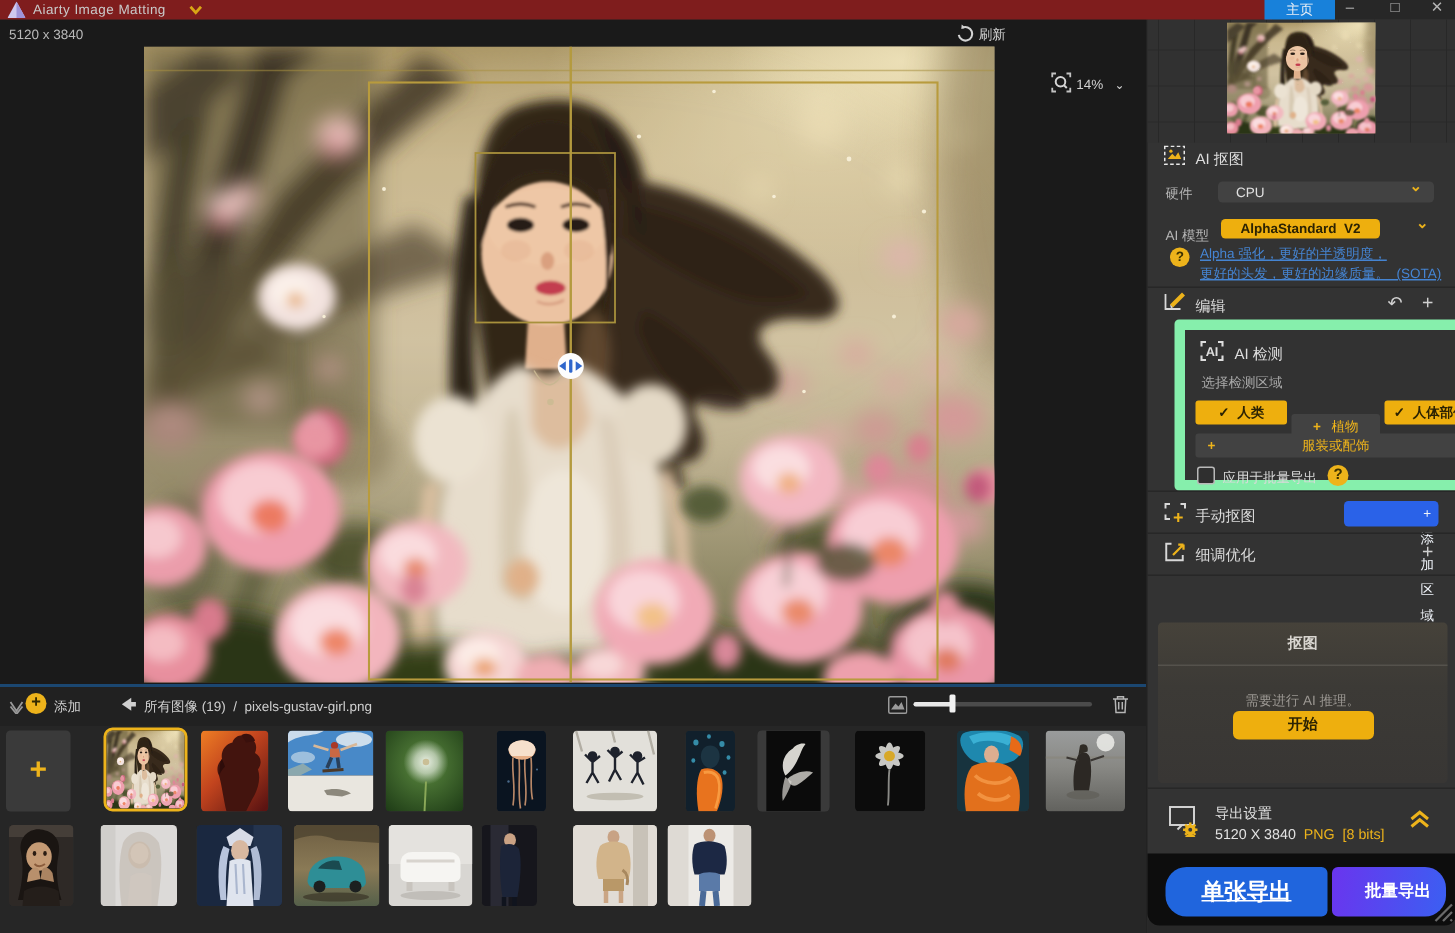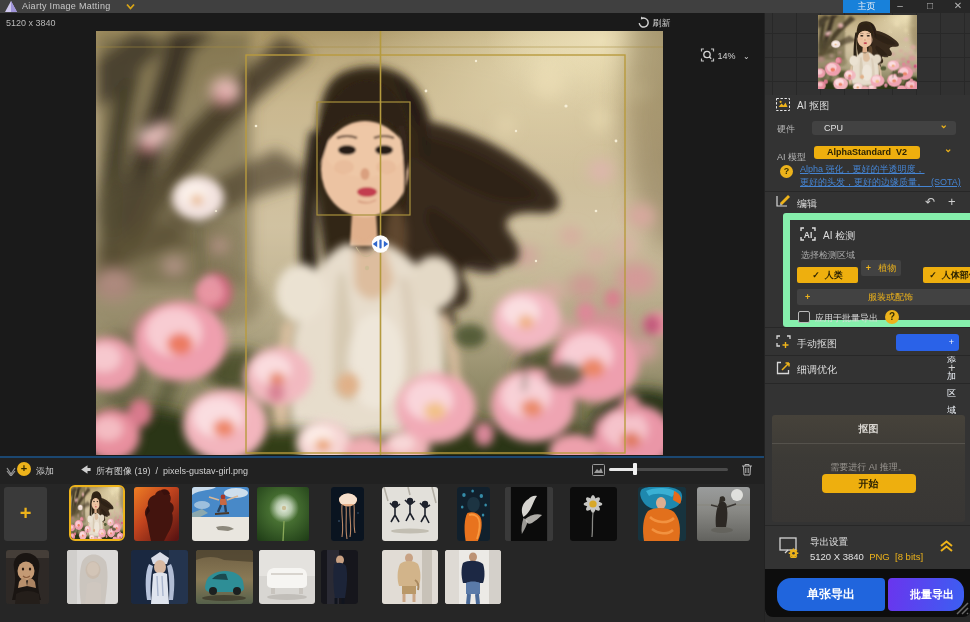--- a/index.html
+++ b/index.html
@@ -1,20 +1,20 @@
 <!DOCTYPE html>
 <html><head>
 <meta charset="utf-8">
 <style>
 * { margin:0; padding:0; box-sizing:border-box; }
 html,body { width:970px; height:622px; overflow:hidden; background:#272727; font-family:"Liberation Sans",sans-serif; }
 #app { position:relative; width:970px; height:622px; }
 .abs { position:absolute; }
 
-#titlebar { position:absolute; left:0; top:0; width:848px; height:13px; background:#404040; }
+#titlebar { position:absolute; left:0; top:0; width:848px; height:13px; background:#7f1d1d; }
 #logo { position:absolute; left:5px; top:1px; width:12px; height:11px; }
 #apptitle { position:absolute; left:22px; top:1px; font-size:9px; color:#c9c9c9; letter-spacing:0.3px; }
 #homebtn { position:absolute; left:843px; top:0; width:47px; height:13px; background:#1881da; color:#e8eef5; font-size:9px; text-align:center; line-height:13px; }
 .winbtn { position:absolute; top:0; width:28px; height:13px; color:#b5b5b5; font-size:10px; text-align:center; line-height:12px; }
 
 #canvas { position:absolute; left:0; top:13px; width:764px; height:444px; background:#1a1a1a; }
 #dims { position:absolute; left:6px; top:5px; color:#b9b9b9; font-size:9px; }
 #refresh { position:absolute; left:637px; top:3px; color:#d2d2d2; font-size:9px; }
 #zoomctl { position:absolute; left:700px; top:3px; color:#d2d2d2; font-size:9px;margin-top:32px; }
 #photo { position:absolute; left:96px; top:18px; width:567px; height:424px; }
@@ -46,21 +46,21 @@
 .det-off { background:#424242; color:#edb31b; }
 .det-off .pl { margin-right:7px; color:#edb31b; font-weight:bold; }
 #clothbtn { left:7px; top:69px; width:187px; height:16px; background:#424242; border-radius:2px; color:#edb31b; font-size:9px; line-height:16px; text-align:center; }
 #clothbtn .pl2 { position:absolute; left:8px; font-weight:bold; }
 #applycheck { left:8px; top:91px; width:12px; height:12px; border:1px solid #b9b9b9; border-radius:2px; background:#2f2f2f; }
 #qmark2 { left:95px; top:90px; width:14px; height:14px; border-radius:50%; background:#edb31b; color:#3a3000; font-size:10px; font-weight:bold; text-align:center; line-height:14px; }
 #addregion { left:131px; top:321px; width:63px; height:17px; background:#2a62e8; border-radius:3px; color:#f0f4fa; font-size:9px; text-align:center; line-height:17px;padding-left:48px; }
 #mattbox { left:7px; top:402px; width:193px; height:107px; background:linear-gradient(180deg,#46423a 0%,#3c3a36 40%,#383634 100%); border-radius:3px; }
 #startbtn { margin:0 auto 0; width:94px; height:19px; background:#eeaf0e; border-radius:4px; color:#2c2303; font-size:10px; font-weight:bold; text-align:center; line-height:19px; }
 #exportbar { left:0; top:556px; width:206px; height:48px; background:#0d0d0d; border-radius:0 0 8px 8px; }
-#btn-single { position:absolute; left:12px; top:9px; width:108px; height:33px; background:#2065dd; border-radius:14px 4px 4px 14px; color:#fff; font-size:12px; font-weight:bold; text-align:center; line-height:33px; }
+#btn-single { position:absolute; left:12px; top:9px; width:108px; height:33px; background:#2065dd; border-radius:14px 4px 4px 14px; color:#fff; font-size:15px; font-weight:bold; text-align:center; line-height:33px;text-decoration:underline; }
 #btn-batch { position:absolute; left:123px; top:9px; width:76px; height:33px; background:linear-gradient(100deg,#6a35ee 0%,#3b5ff2 100%); border-radius:4px 14px 14px 4px; color:#fff; font-size:11px; font-weight:bold; text-align:center; line-height:33px;padding-left:12px; }
 </style>
 </head>
 <body>
 <div id="app">
 
   <div id="canvas">
     <div id="dims">5120 x 3840</div>
     <div id="refresh"><svg style="vertical-align:-3px" width="13" height="13" viewBox="0 0 13 13">
           <path d="M2.2 7.2 A4.5 4.5 0 1 0 4.5 2.6" stroke="#d2d2d2" stroke-width="1.4" fill="none"></path>
@@ -627,21 +627,21 @@
       <div class="abs" style="left:10px;top:7px;">
         <svg width="16" height="14" viewBox="0 0 16 14">
             <path d="M4 1 L1 1 L1 4 M12 1 L15 1 L15 4 M1 10 L1 13 L4 13 M15 10 L15 13 L12 13" stroke="#dedede" stroke-width="1.4" fill="none"></path>
             <text x="8" y="10.5" font-size="8.5" font-weight="bold" fill="#dedede" text-anchor="middle" font-family="Liberation Sans">AI</text>
           </svg>
       </div>
       <div class="abs sb-head" style="left:33px;top:9px;">AI 检测</div>
       <div class="abs" style="left:183px;top:2px;color:#cfcfcf;font-size:13px;">−</div>
       <div class="abs" style="left:11px;top:29px;color:#a9a9a9;font-size:9px;">选择检测区域</div>
       <div class="abs detbtn det-on" style="left:7px;top:47px;width:61px;"><span class="ck">✓</span>人类</div>
-      <div class="abs detbtn det-off" style="left:71px;top:40px;width:40px;"><span class="pl">+</span>植物</div>
+      <div class="abs detbtn det-off" style="left:71px;top:56px;width:59px;"><span class="pl">+</span>植物</div>
       <div class="abs detbtn det-on" style="left:133px;top:47px;width:61px;"><span class="ck">✓</span>人体部位</div>
       <div class="abs" id="clothbtn"><span class="pl2">+</span>服装或配饰</div>
       <div class="abs" id="applycheck"></div>
       <div class="abs" style="left:25px;top:92px;color:#d9d9d9;font-size:9px;">应用于批量导出</div>
       <div class="abs" id="qmark2">?</div>
     </div>
     <div class="sb-divider" style="top:314px;"></div>
 
     <div class="abs" style="left:11px;top:322px;">
       <svg width="15" height="14" viewBox="0 0 15 14">

